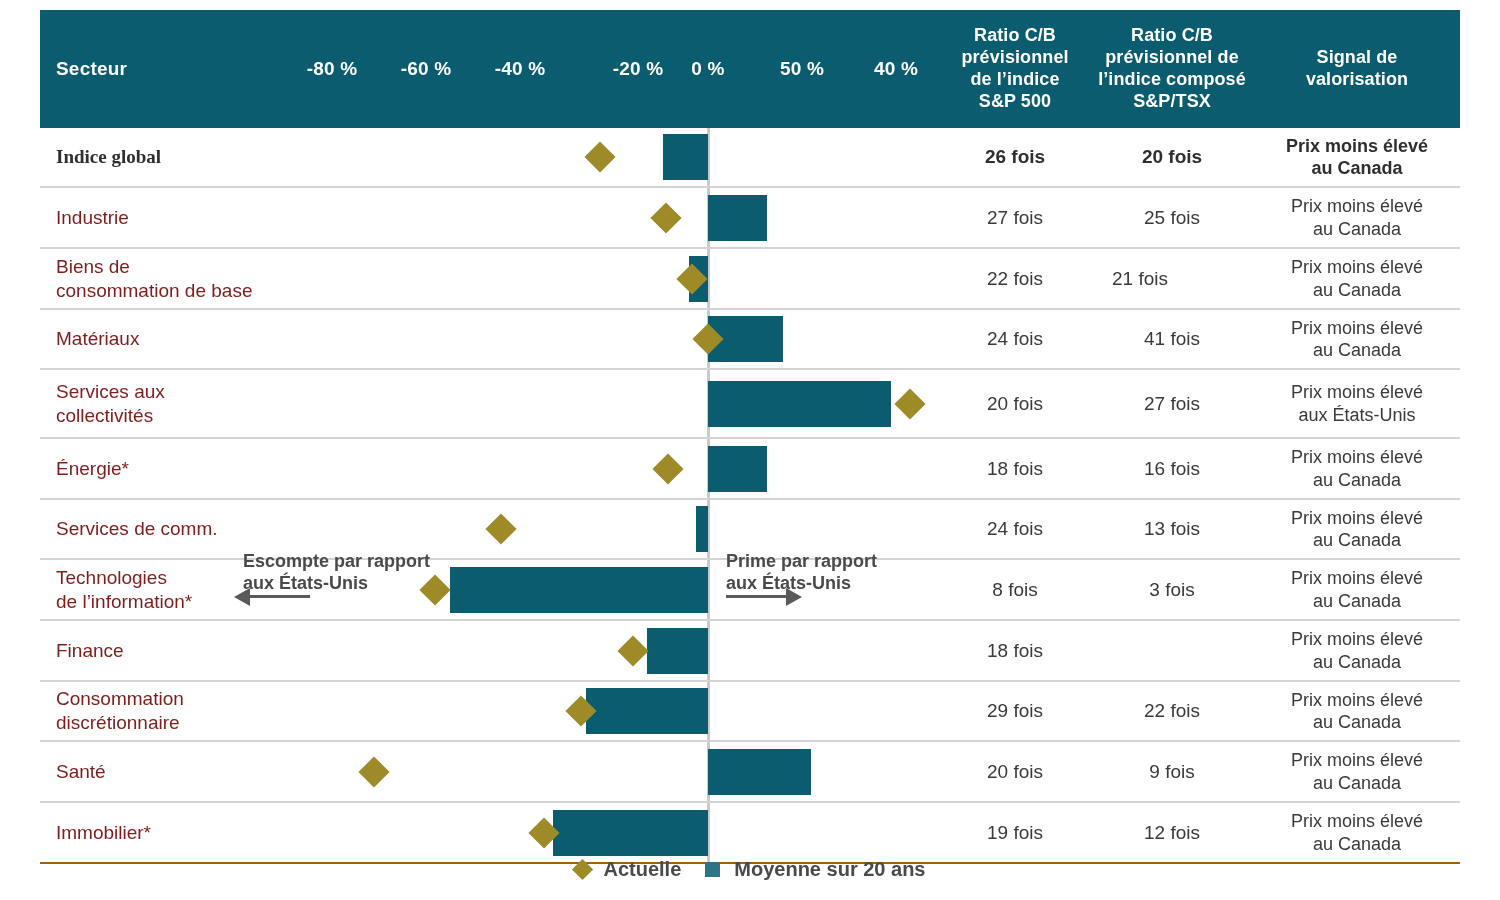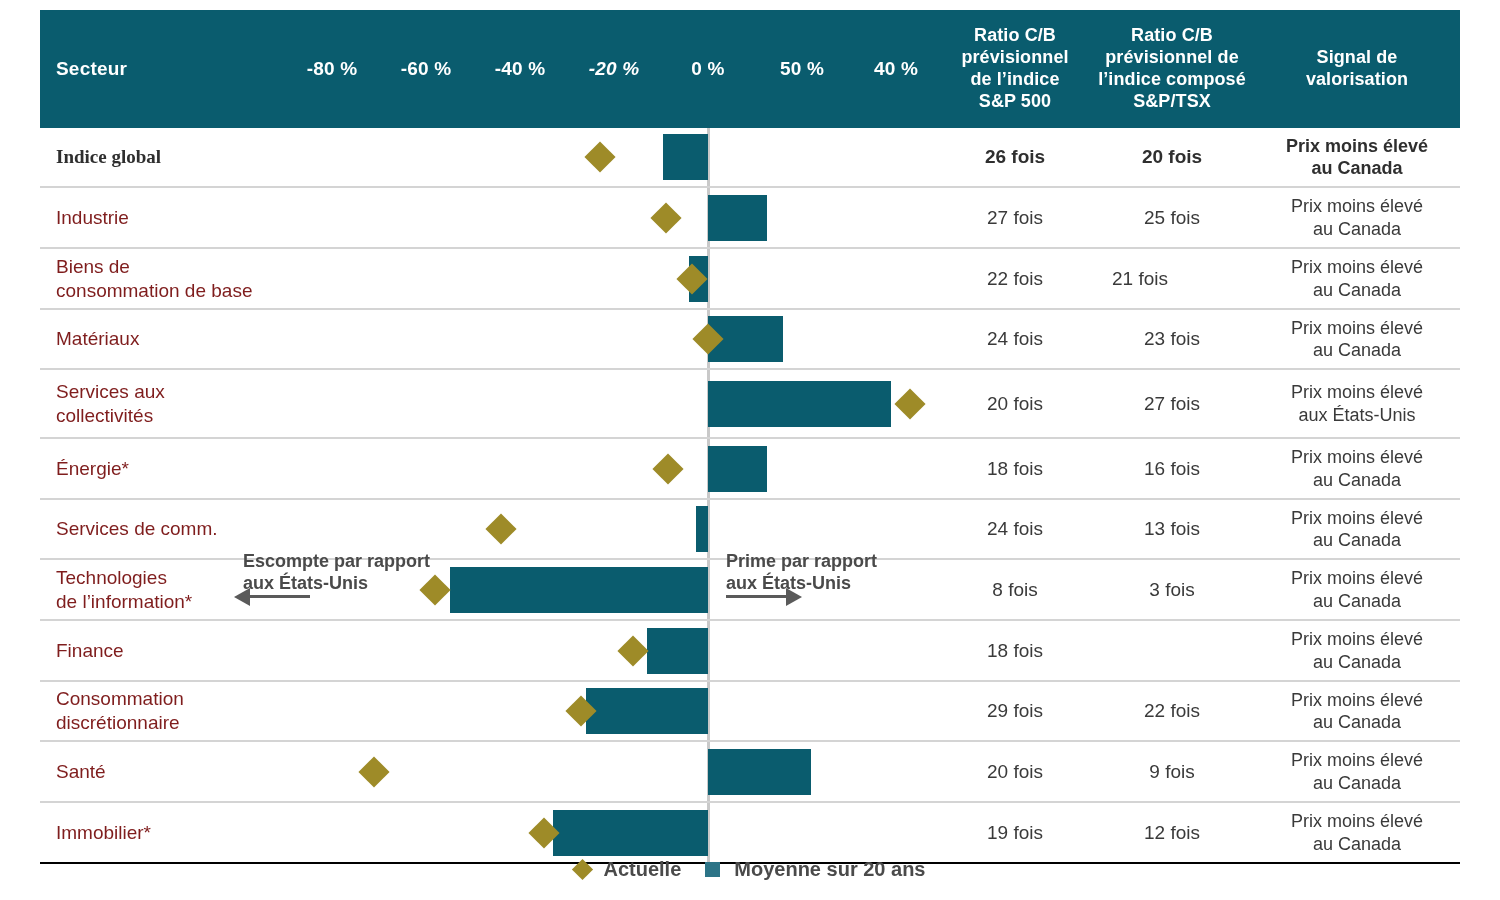--- a/index.html
+++ b/index.html
@@ -41,21 +41,21 @@
     letter-spacing: .1px;
   }
 
   
   .rows { position: absolute; left: 40px; top: 128px; width: 1420px; }
   .row {
     position: relative;
     width: 1420px;
     border-bottom: 2px solid #d4d4d4;
   }
-  .row:last-child { border-bottom: 2px solid #000000; }
+  .row:last-child { border-bottom: 2px solid #a16207; }
 
   .cell-sector {
     position: absolute; left: 16px; top: 0; height: 100%;
     width: 250px;
     display: flex; align-items: center;
     font-size: 19px; color: #7f1d1d; line-height: 1.25;
   }
   .row.bold .cell-sector { font-weight: bold; color: #2f2f2f; font-family: Liberation Serif, serif; }
 
   .cell-num {
@@ -139,21 +139,21 @@
 <body>
 
 <div id="root">
 
   <div class="header-band">
     <div class="hdr-sector">Secteur</div>
     <div id="hdr-ticks">
         <div class="hdr-tick" style="left: 292px;">-80 %</div>
         <div class="hdr-tick" style="left: 386px;">-60 %</div>
         <div class="hdr-tick" style="left: 480px;">-40 %</div>
-        <div class="hdr-tick" style="left: 574px; font-style: italic;">-20 %</div>
+        <div class="hdr-tick" style="left: 598px;">-20 %</div>
         <div class="hdr-tick" style="left: 668px;">0 %</div>
         <div class="hdr-tick" style="left: 762px;">50 %</div>
         <div class="hdr-tick" style="left: 856px;">40 %</div>
       </div>
 
     <div class="hdr-col" id="hdr-pe-sp500" style="left: 895px; width: 160px;">Ratio C/B<br>prévisionnel<br>de l’indice<br>S&amp;P 500</div>
     <div class="hdr-col" id="hdr-pe-tsx" style="left: 1052px; width: 160px;">Ratio C/B<br>prévisionnel de<br>l’indice composé<br>S&amp;P/TSX</div>
     <div class="hdr-col" id="hdr-signal" style="left: 1237px; width: 160px;">Signal de<br>valorisation</div>
   </div>
 
@@ -192,21 +192,21 @@
         <div class="cell-signal" style="left: 1237px; width: 160px;">Prix moins élevé<br>au Canada</div>
       </div>
       <div class="row" style="height: 60px;">
         <div class="cell-sector">Matériaux</div>
         <div class="plot-area">
           <div class="zeroline" style="left: 667px;"></div>
           <div class="bar" style="width: 75.2px; left: 668px;"></div>
           <div class="diamond" style="left: 668px;"></div>
         </div>
         <div class="cell-num" style="left: 895px; width: 160px;">24 fois</div>
-        <div class="cell-num" style="left: 1052px; width: 160px;">23 fois</div>
+        <div class="cell-num" style="left: 1052px; width: 160px;">41 fois</div>
         <div class="cell-signal" style="left: 1237px; width: 160px;">Prix moins élevé<br>au Canada</div>
       </div>
       <div class="row" style="height: 69px;">
         <div class="cell-sector">Services aux<br>collectivités</div>
         <div class="plot-area">
           <div class="zeroline" style="left: 667px;"></div>
           <div class="bar" style="width: 183.3px; left: 668px;"></div>
           <div class="diamond" style="left: 870.1px;"></div>
         </div>
         <div class="cell-num" style="left: 895px; width: 160px;">20 fois</div>

